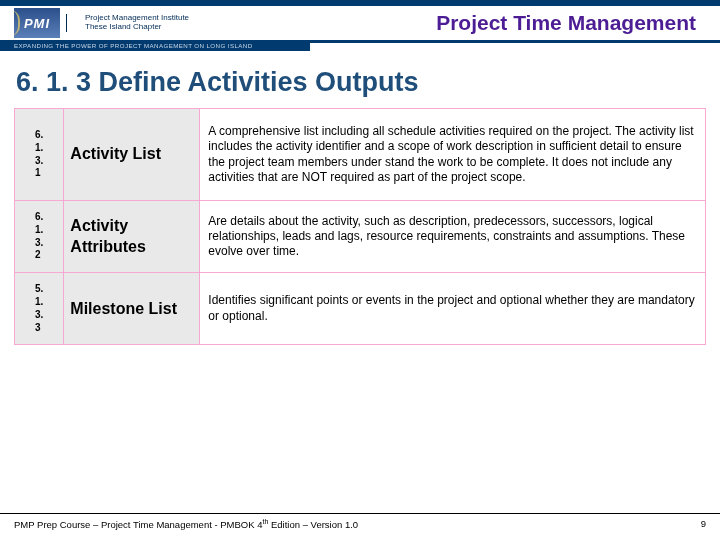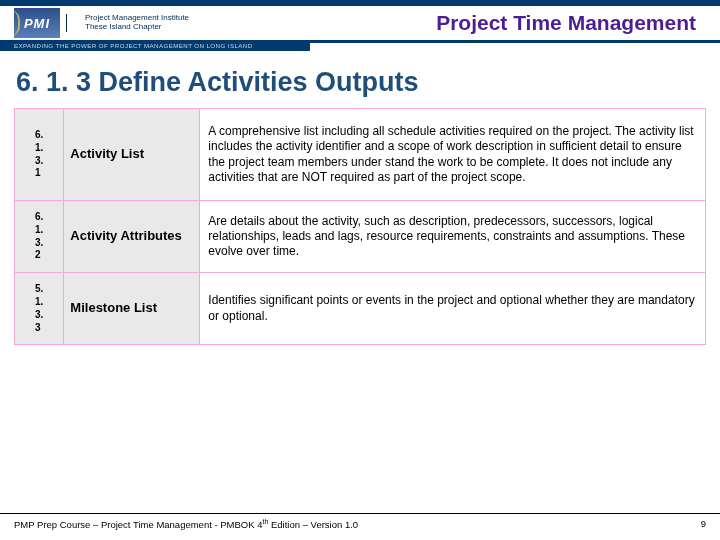--- a/index.html
+++ b/index.html
@@ -99,21 +99,21 @@
   .tbl td.num {
     width: 46px;
     font-size: 10px;
     font-weight: bold;
     background: #e9e9e9;
     text-align: left;
     padding: 10px 20px;
   }
   .tbl td.name {
     width: 136px;
-    font-size: 13px;
+    font-size: 16px;
     font-weight: bold;
     background: #e9e9e9;
     padding: 10px 6px;
   }
   .tbl tr.row0 td { height: 92px; }
   .tbl tr.row1 td { height: 72px; }
   .tbl tr.row2 td { height: 72px; }
   .footer {
     position: absolute;
     bottom: 10px;

